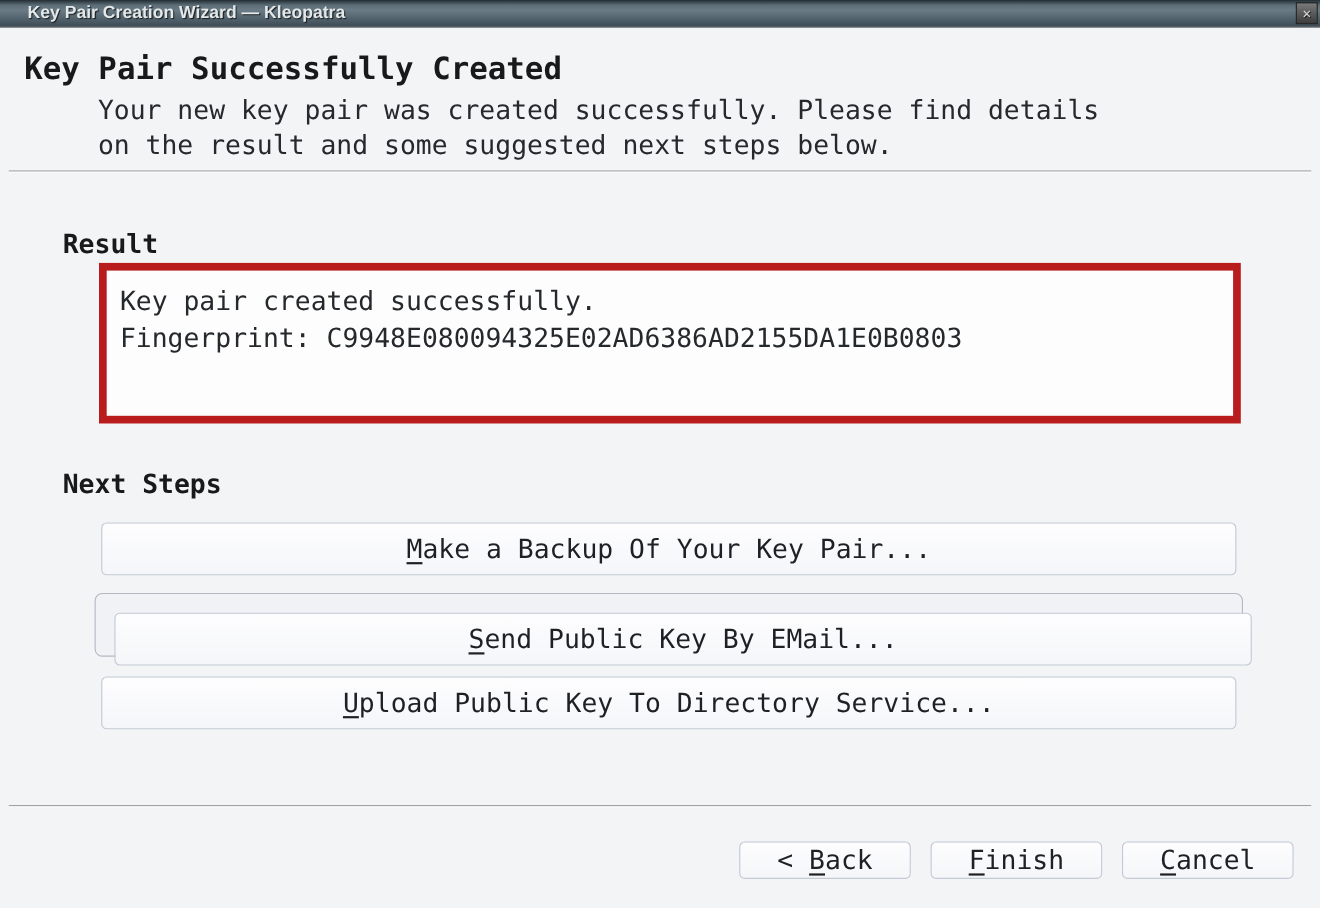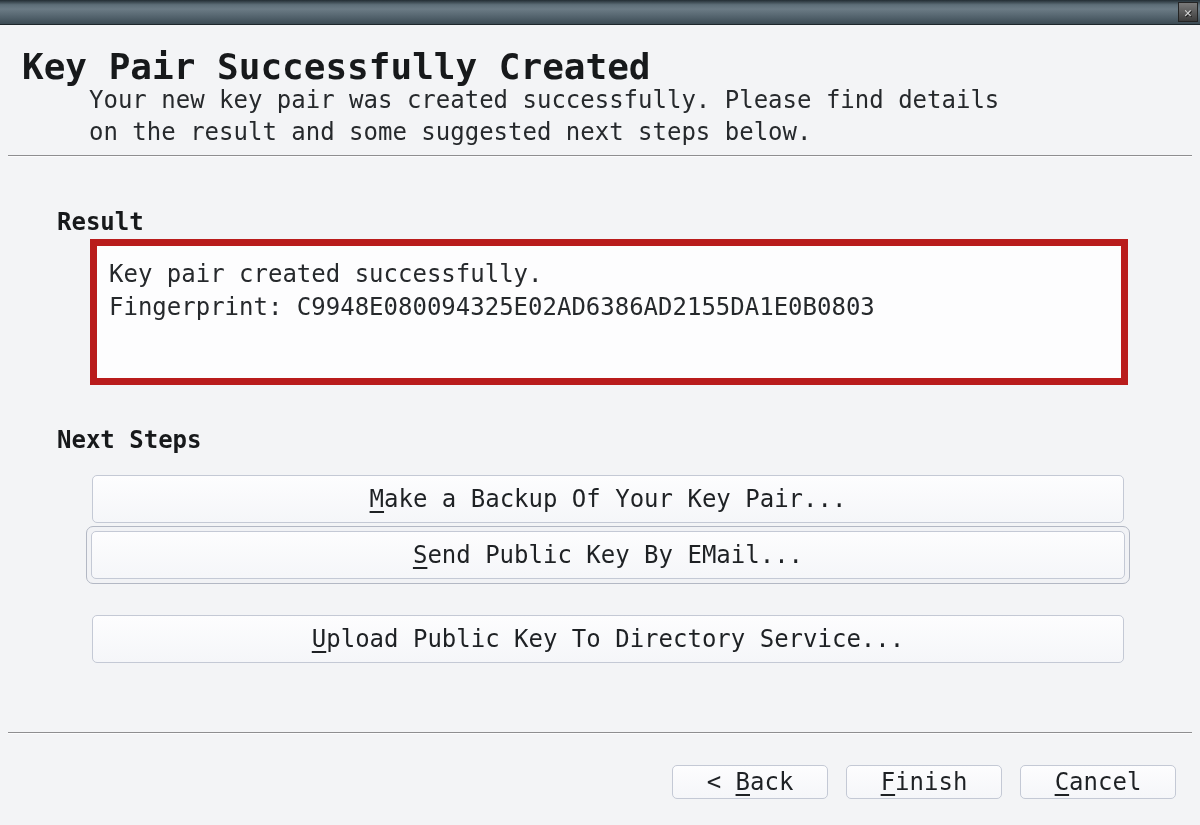--- a/index.html
+++ b/index.html
@@ -29,21 +29,21 @@
     background:linear-gradient(#7a7a7a,#3c3c3c);
     border:1px solid #242424;
     color:#d6d6d6; font-size:13px; font-weight:bold;
     display:flex; align-items:center; justify-content:center;
     text-shadow:1px 1px 0 #1a1a1a; cursor:pointer;
   }
 
   
   .page-title {
     position:absolute; left:22px; top:46px;
-    font-size:36px; font-weight:bold; color:#17191b; white-space:nowrap;
+    font-size:28px; font-weight:bold; color:#17191b; white-space:nowrap;
   }
   .subtitle {
     position:absolute; left:57px; top:84px;
     font-size:24px; line-height:32px; color:#26292c; white-space:nowrap;margin-left:32px;
   }
   .sep {
     position:absolute; left:8px; width:1184px; height:2px; border:none;
     border-top:1px solid #8e8e90; border-bottom:1px solid #fcfcfd;
   }
   .sep.header-sep { top:155px; }
@@ -71,38 +71,39 @@
     font-size:24px; color:#1e2124;
     background:linear-gradient(#fdfdfe,#f5f6f9);
     border:1px solid #c4c9d5; border-radius:5px;
     text-align:center; cursor:pointer; white-space:pre;
   }
   .action-btn { position:absolute; left:92px; width:1032px; height:48px; }
   .btn-backup { top:475px; }
   .btn-upload { top:615px; }
 
   .focus-wrap {
-    position:absolute; left:86px; top:526px; width:1044px; height:58px;
-    border:1px solid #b3b8c4; border-radius:7px; padding:4px;
+    position:absolute; left:86px; top:539px; width:1044px; height:58px;
+    border:1px solid #b3b8c4; border-radius:7px; padding:17px;
     background:#f1f2f5;
   }
   .focus-wrap .action-btn { position:static; width:1034px; height:48px; }
 
   .mn { text-decoration:underline; text-underline-offset:4px; }
 
   
   .footer-btn { position:absolute; top:765px; width:156px; height:34px; }
   .btn-back   { left:672px; }
   .btn-finish { left:846px; }
   .btn-cancel { left:1020px; }
 </style>
 </head>
 <body>
 
 <div class="titlebar">
+  <span class="title">Key Pair Creation Wizard — Kleopatra</span>
   <span class="close-btn">
       <span>✕</span>
     </span>
 </div>
 
 <div class="page-title">Key Pair Successfully Created</div>
 
 <div class="subtitle">
   <div>Your new key pair was created successfully. Please find details</div>
   <div>on the result and some suggested next steps below.</div>

